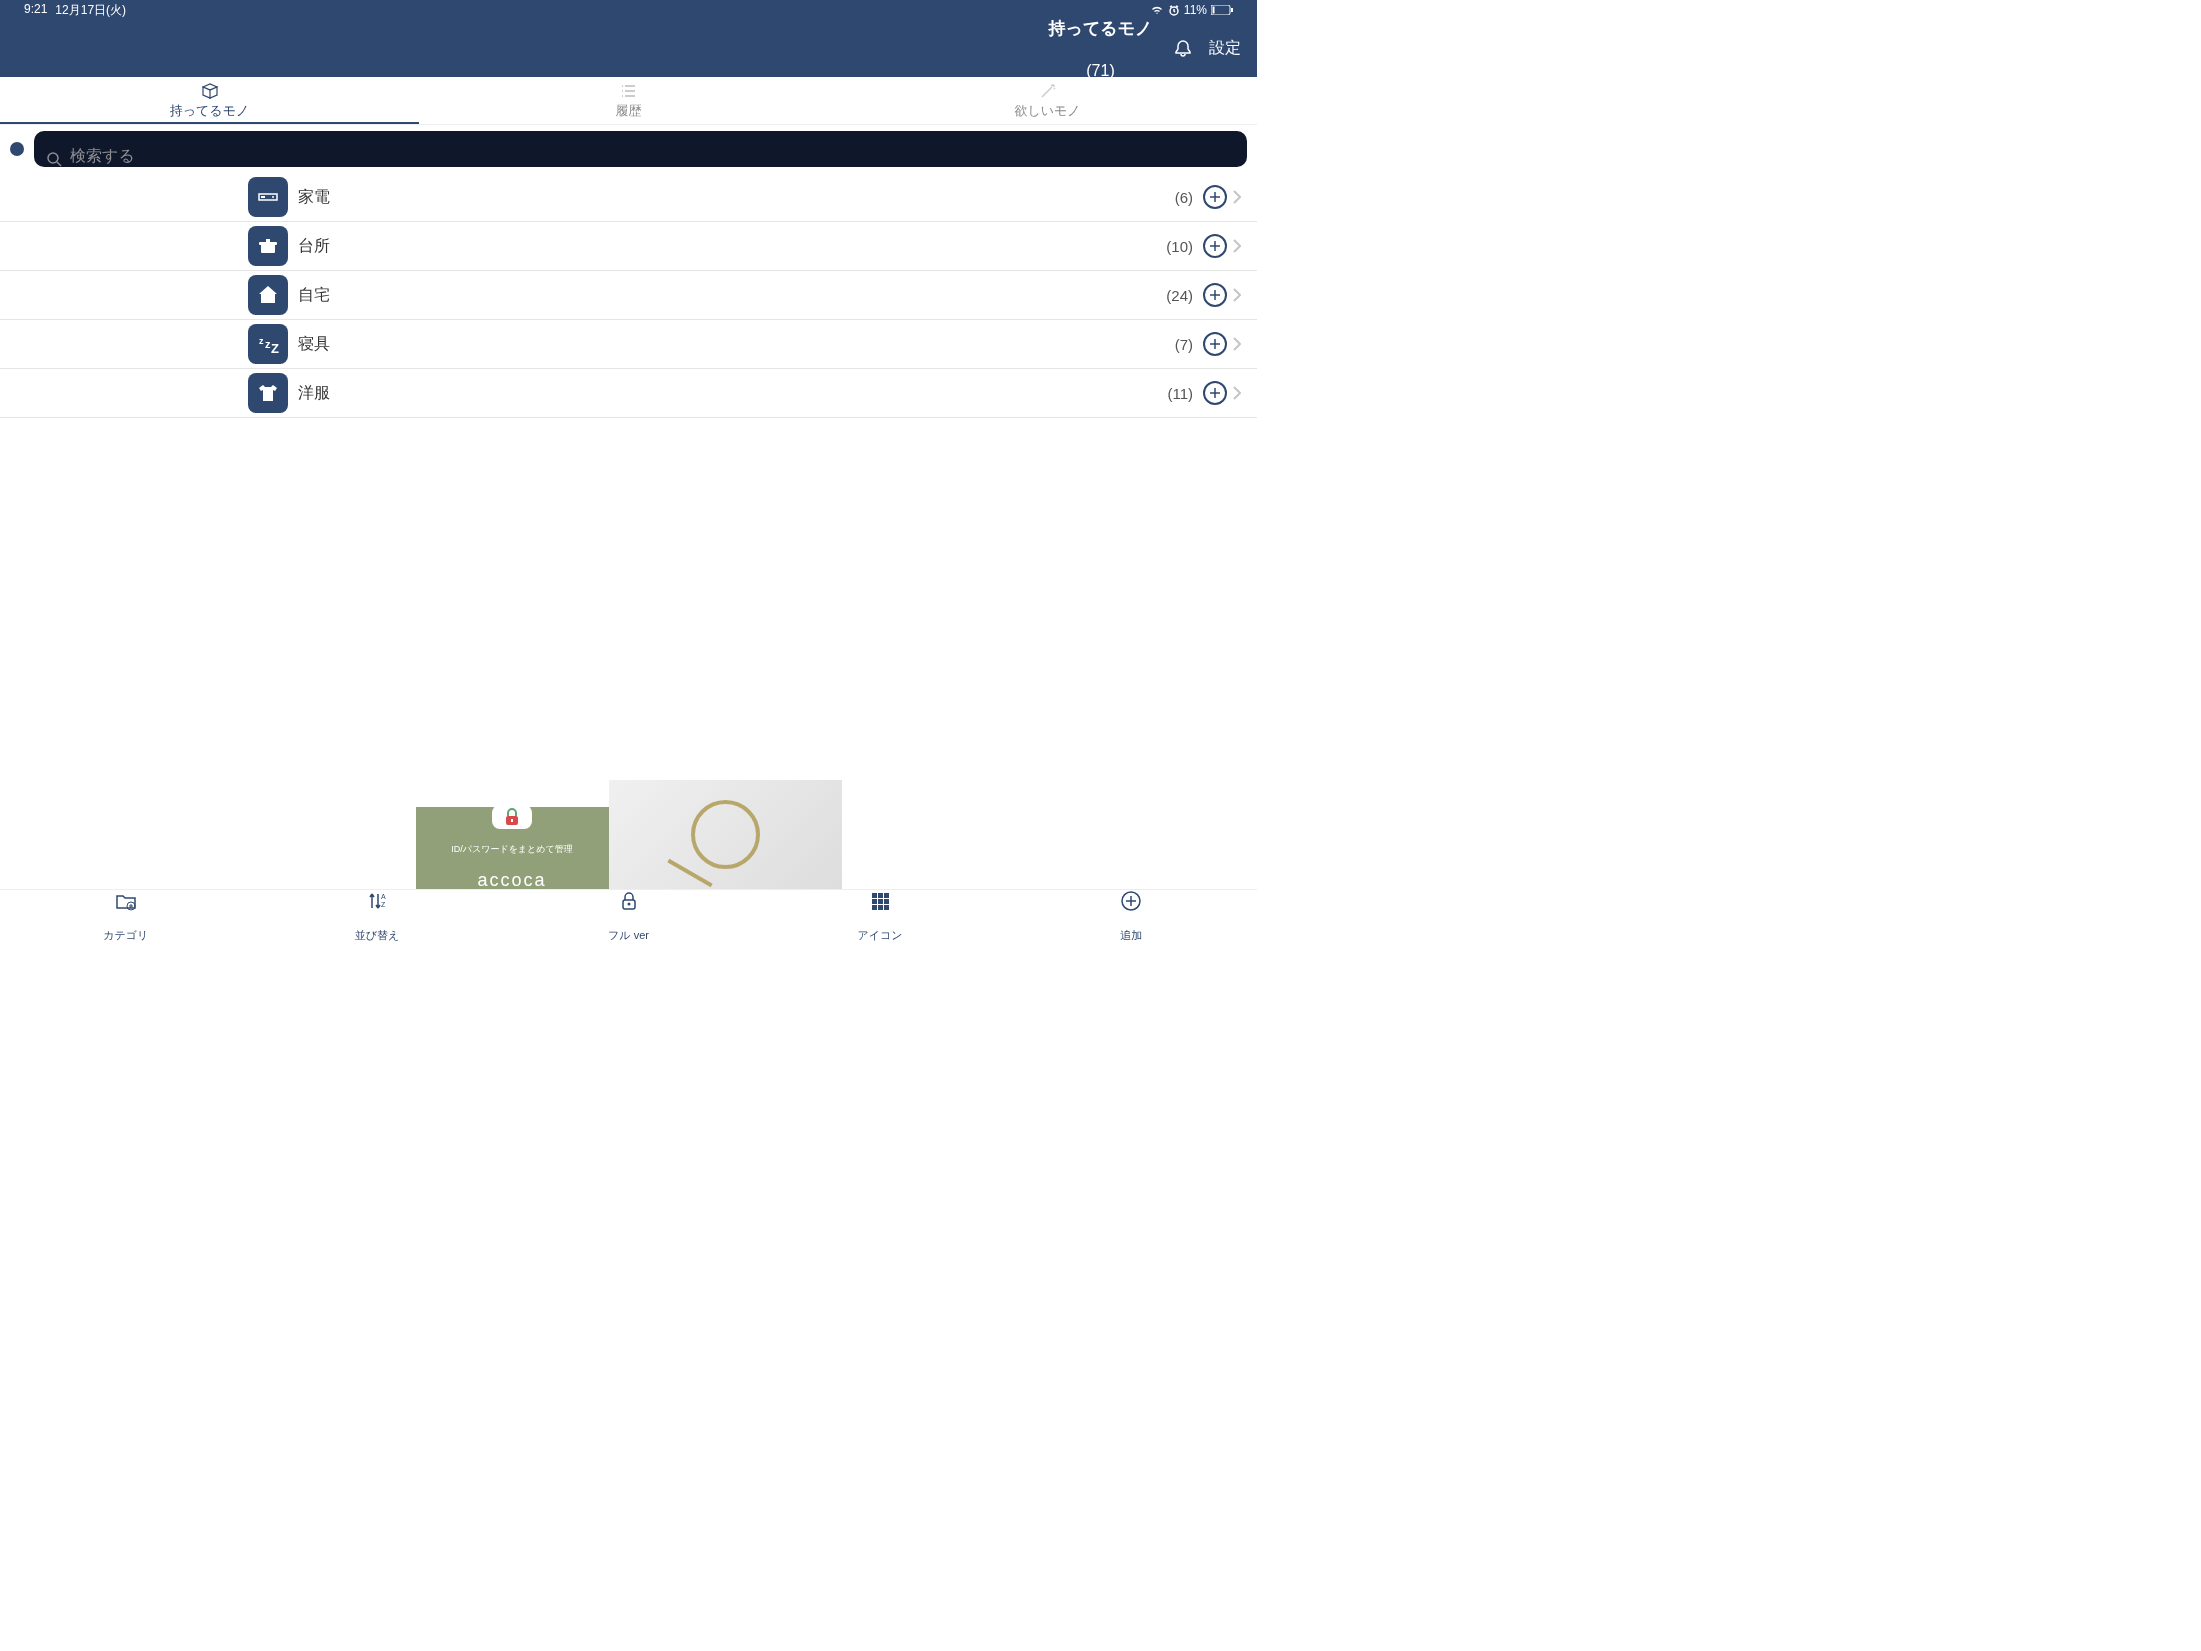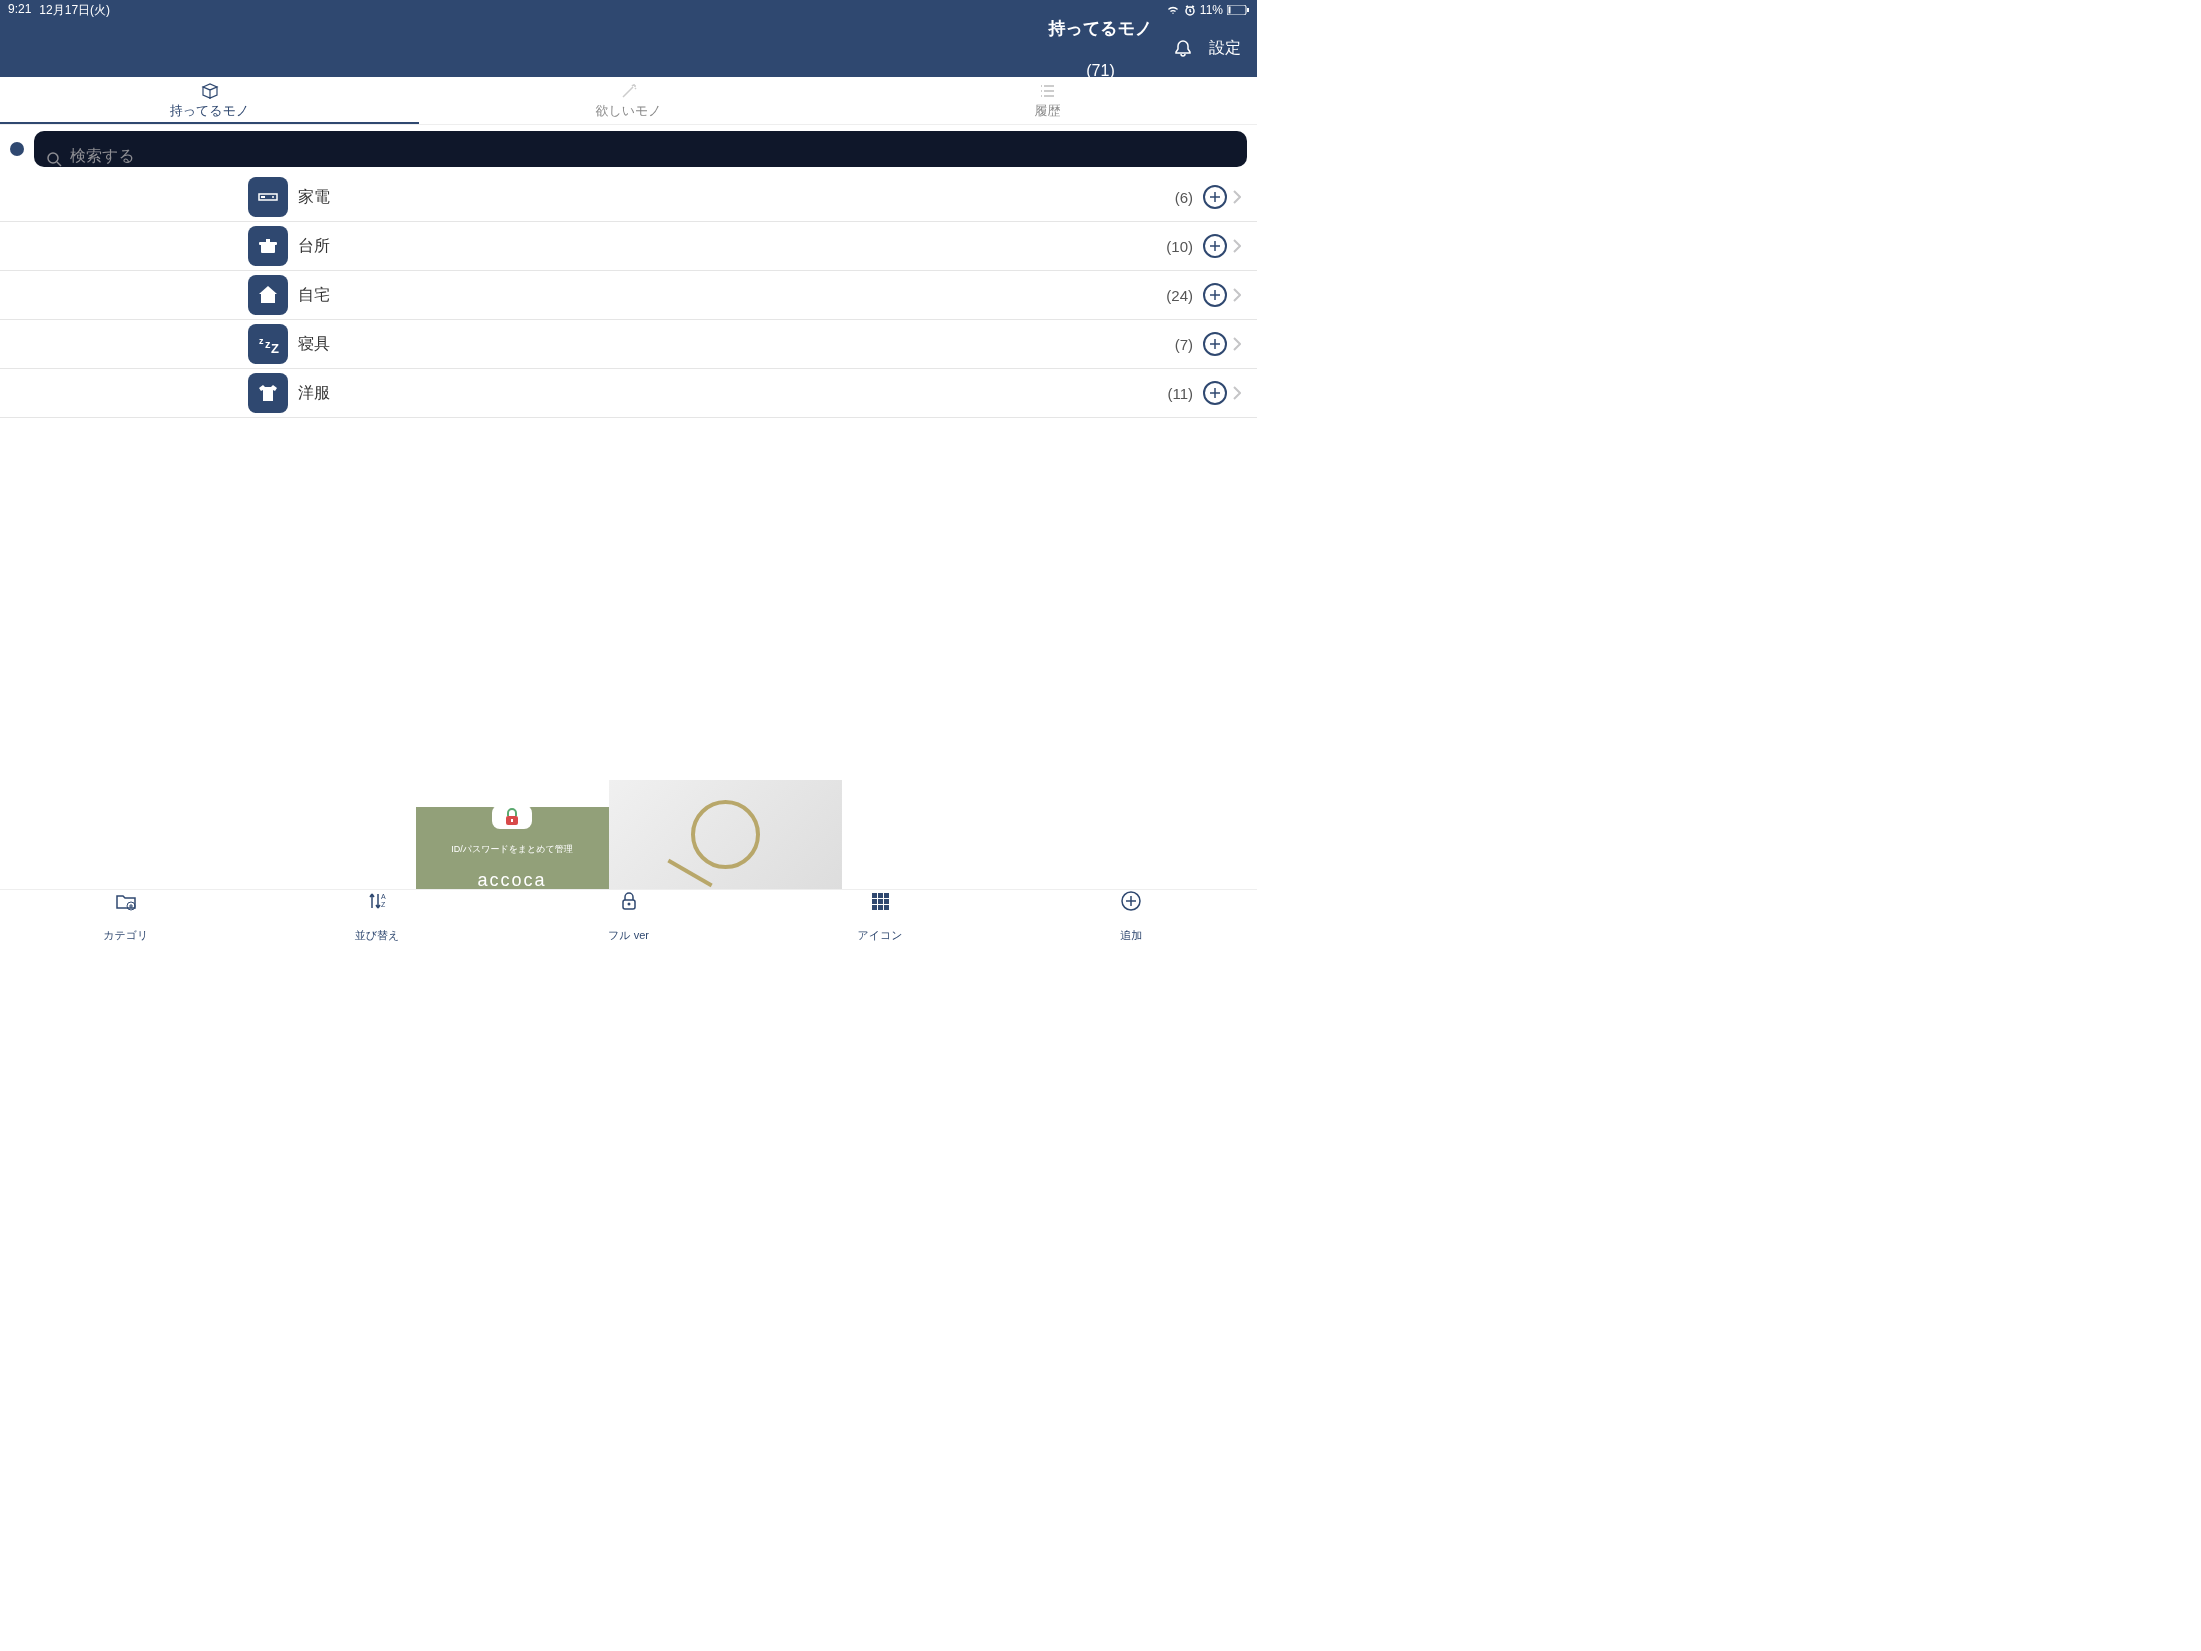--- a/index.html
+++ b/index.html
@@ -1,18 +1,18 @@
 <!DOCTYPE html>
 <html><head>
 <meta charset="utf-8">
 <style>
 * { margin: 0; padding: 0; box-sizing: border-box; font-family: -apple-system, "Hiragino Sans", sans-serif; }
 body { width: 1257px; height: 943px; background: #fff; display: flex; flex-direction: column; overflow: hidden; }
 
-.status-bar { background: #2f4870; color: #fff; height: 20px; display: flex; align-items: center; justify-content: space-between; padding: 0 8px; font-size: 12px; }
+.status-bar { background: #2f4870; color: #fff; height: 20px; display: flex; align-items: center; justify-content: space-between; padding: 0 24px; font-size: 12px; }
 .status-right { display: flex; align-items: center; gap: 4px; }
 
 .header { background: #2f4870; color: #fff; height: 57px; display: flex; align-items: center; justify-content: space-between; padding: 0 16px; }
 .header-center { position: absolute; left: 50%; transform: translateX(-50%); text-align: center; }
 .header-title { font-size: 17px; font-weight: 600; }
 .header-sub { font-size: 16px; margin-top: 22px; }
 .header-right { display: flex; align-items: center; gap: 16px; }
 .settings-link { font-size: 16px; }
 
 .tabs { display: flex; height: 48px; background: #fff; border-bottom: 1px solid #eee; }
@@ -101,32 +101,32 @@
     <span class="tab-icon">
       <svg width="18" height="18" viewBox="0 0 18 18">
           <path d="M2 5l7-3 7 3-7 3zM2 5v8l7 3V8zM16 5v8l-7 3V8z" fill="none" stroke="#2f4870" stroke-width="1.2"></path>
         </svg>
     </span>
     <span>持ってるモノ</span>
   </div>
   <div class="tab">
     <span class="tab-icon">
       <svg width="18" height="18" viewBox="0 0 18 18">
-          <path d="M3 15L13 5M12 3l1 1M15 6l1 1M14 2l0 2M16 4l-2 0" stroke="#ccc" stroke-width="1.5"></path>
-        </svg>
-    </span>
-    <span>欲しいモノ</span>
+          <path d="M5 4h10M5 9h10M5 14h10M2 4h1M2 9h1M2 14h1" stroke="#ccc" stroke-width="2"></path>
+        </svg>
+    </span>
+    <span>履歴</span>
   </div>
   <div class="tab">
     <span class="tab-icon">
       <svg width="18" height="18" viewBox="0 0 18 18">
-          <path d="M5 4h10M5 9h10M5 14h10M2 4h1M2 9h1M2 14h1" stroke="#ccc" stroke-width="2"></path>
-        </svg>
-    </span>
-    <span>履歴</span>
+          <path d="M3 15L13 5M12 3l1 1M15 6l1 1M14 2l0 2M16 4l-2 0" stroke="#ccc" stroke-width="1.5"></path>
+        </svg>
+    </span>
+    <span>欲しいモノ</span>
   </div>
 </div>
 
 <div class="search-row">
   <div class="dot"></div>
   <div class="search-box">
     <span>
       <svg width="16" height="16" viewBox="0 0 16 16">
           <circle cx="7" cy="7" r="5" fill="none" stroke="#8e8e93" stroke-width="1.5"></circle>
           <path d="M11 11l4 4" stroke="#8e8e93" stroke-width="1.5"></path>

